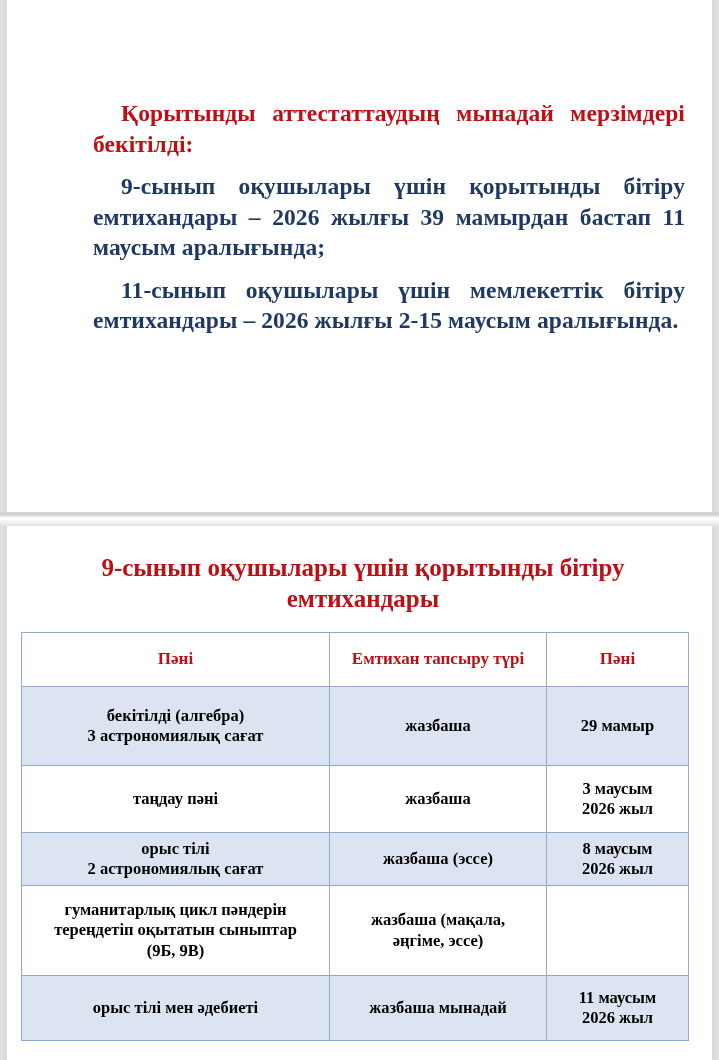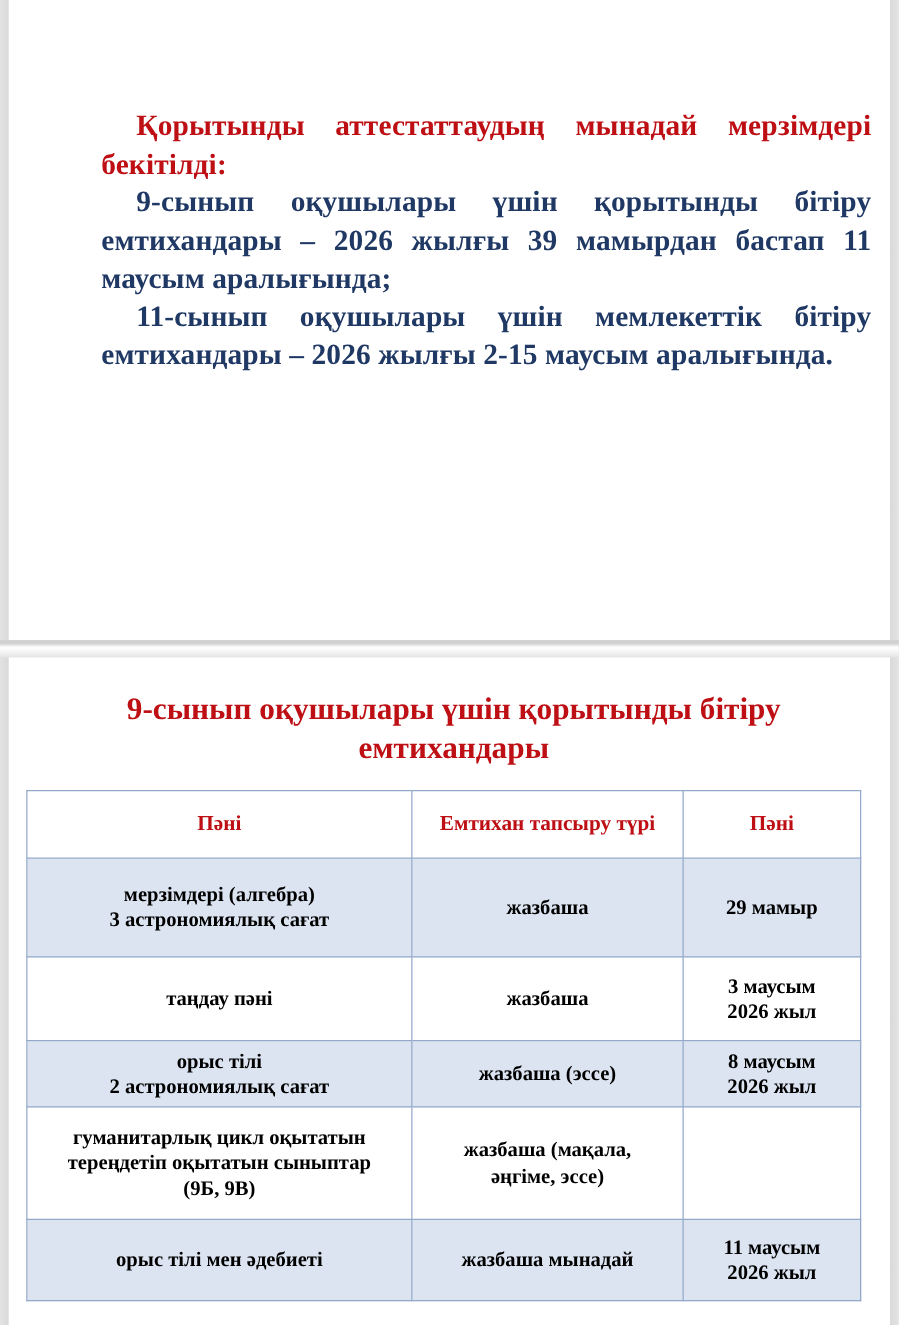--- a/index.html
+++ b/index.html
@@ -58,21 +58,21 @@
   }
 
   
   .body-block {
     position: absolute;
     left: 74px;
     top: 86px;
     width: 616px;
   }
   .para {
-    margin: 0;
+    margin: 12px;
     font-size: 23.5px;
     line-height: 1.30;
     font-weight: bold;
     text-align: justify;
     text-indent: 28px;
     letter-spacing: 0.1px;
   }
   .para.red {
     color: #BE1014;
   }
@@ -166,21 +166,21 @@
       <thead>
         <tr>
           <th>Пәні</th>
           <th>Емтихан тапсыру түрі</th>
           <th>Пәні</th>
         </tr>
       </thead>
       <tbody>
         <tr class="row-shaded r1">
           <td>
-            <span class="cell-line">мерзімдері (алгебра)</span>
+            <span class="cell-line">бекітілді (алгебра)</span>
             <span class="cell-line">3 астрономиялық сағат</span>
           </td>
           <td>
             <span class="cell-line">жазбаша</span>
           </td>
           <td>
             <span class="cell-line">29 мамыр</span>
           </td>
         </tr>
 
@@ -206,21 +206,21 @@
             <span class="cell-line">жазбаша (эссе)</span>
           </td>
           <td>
             <span class="cell-line">8 маусым</span>
             <span class="cell-line">2026 жыл</span>
           </td>
         </tr>
 
         <tr class="row-plain r4">
           <td>
-            <span class="cell-line">гуманитарлық цикл оқытатын</span>
+            <span class="cell-line">гуманитарлық цикл пәндерін</span>
             <span class="cell-line">тереңдетіп оқытатын сыныптар</span>
             <span class="cell-line">(9Б, 9В)</span>
           </td>
           <td>
             <span class="cell-line">жазбаша (мақала,</span>
             <span class="cell-line">әңгіме, эссе)</span>
           </td>
           <td>
             <span class="cell-line"></span>
           </td>

